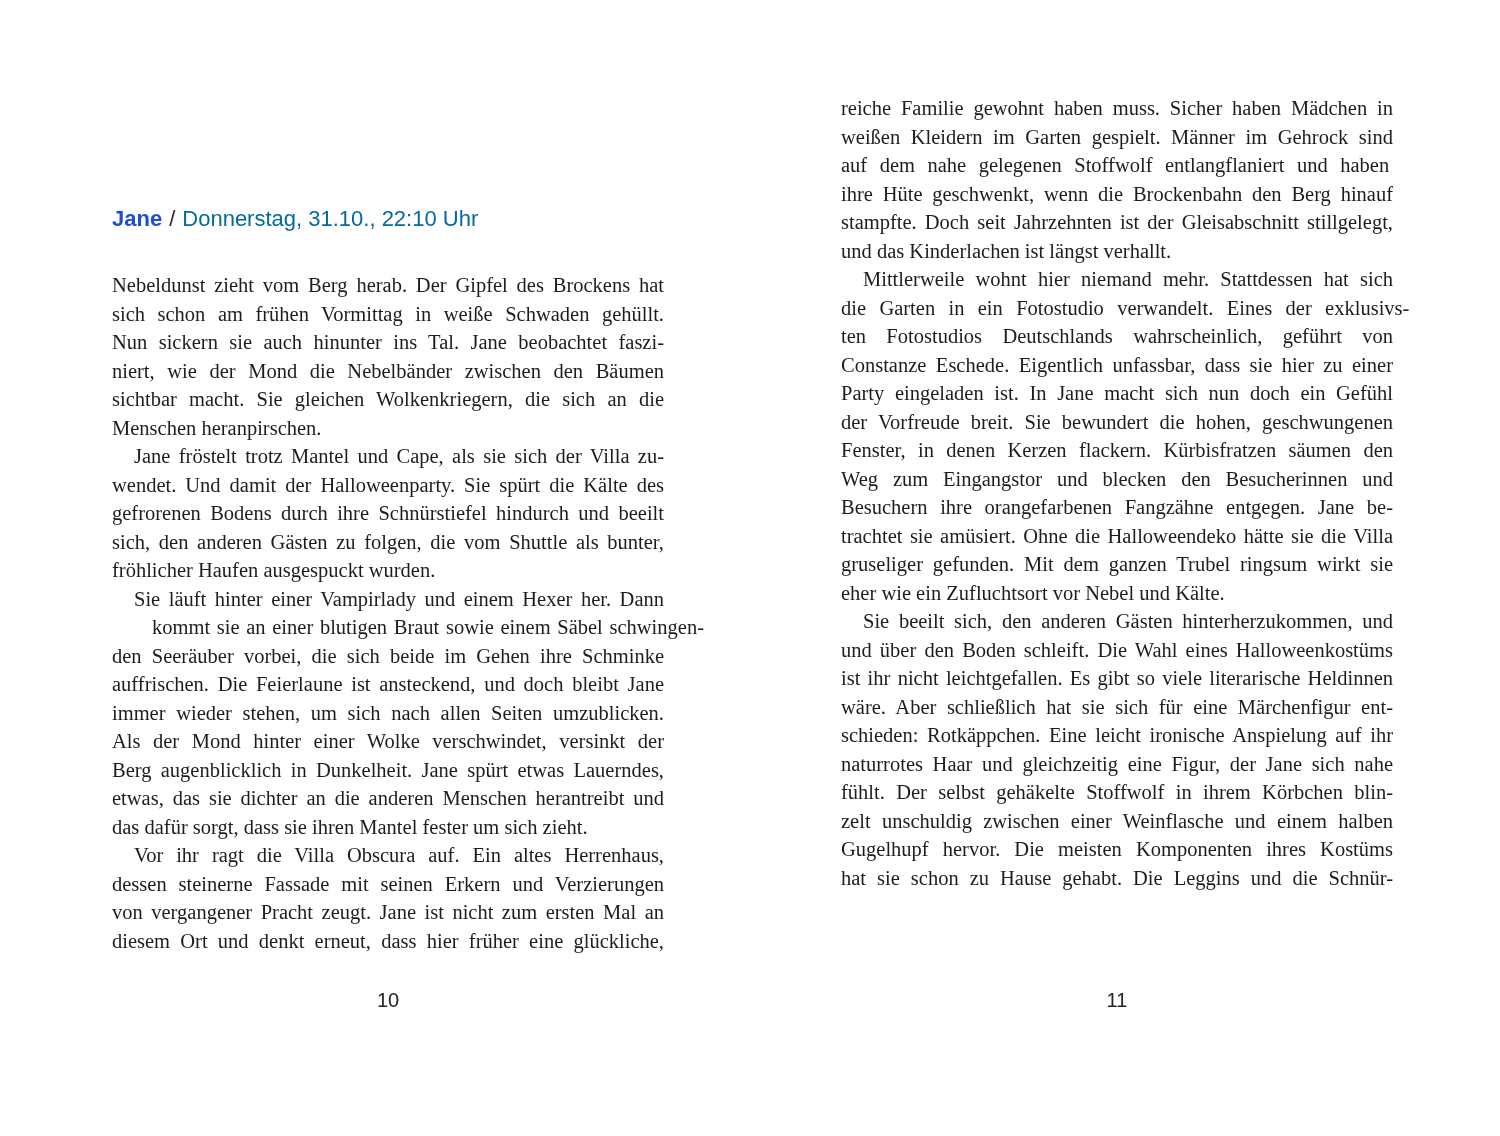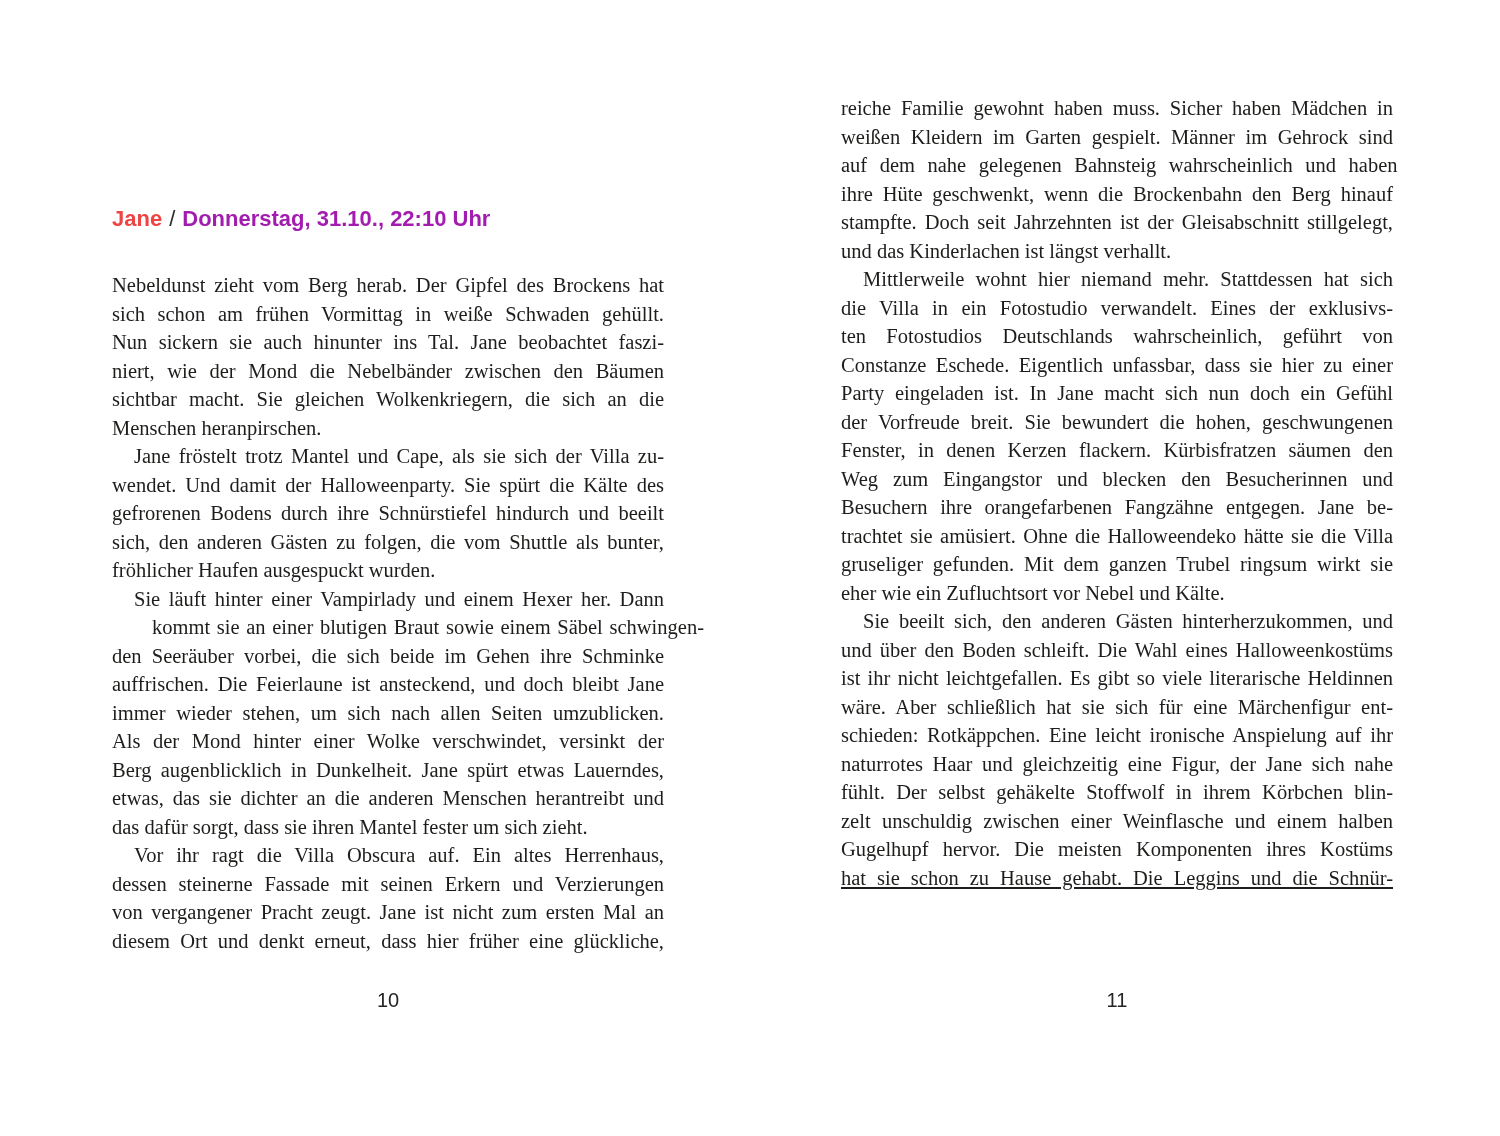--- a/index.html
+++ b/index.html
@@ -22,23 +22,23 @@
   .chapter-header {
     position: absolute;
     left: 0;
     top: 205px;
     font-family: "Liberation Sans", sans-serif;
     font-size: 22px;
     line-height: 28px;
     color: #1e1e1c;
     white-space: nowrap;
   }
-  .chapter-header .pov-name { font-weight: 700; color: #ef4444; }
+  .chapter-header .pov-name { font-weight: 700; color: #1d4ed8; }
   .chapter-header .sep { font-weight: 400; margin: 0 7px; color: #2a2a28; }
-  .chapter-header .dt  { font-weight: 700; color: #a21caf; }
+  .chapter-header .dt  { font-weight: 400; color: #0369a1; }
 
   .body-text {
     position: absolute;
     left: 0;
     width: 552px;
   }
   #left-body  { top: 271px; }
   #right-body { top: 94px;  }
 
   .line {
@@ -96,41 +96,41 @@
       <div class="line"><span class="line-text" style="word-spacing: 3.37812px;">von vergangener Pracht zeugt. Jane ist nicht zum ersten Mal an</span></div>
       <div class="line"><span class="line-text" style="word-spacing: 5.10243px;">diesem Ort und denkt erneut, dass hier früher eine glückliche,</span></div>
     </div>
   <div class="page-number">10</div>
 </div>
 
 <div class="page" id="right-page">
   <div class="body-text" id="right-body">
       <div class="line"><span class="line-text" style="word-spacing: 4.74219px;">reiche Familie gewohnt haben muss. Sicher haben Mädchen in</span></div>
       <div class="line"><span class="line-text" style="word-spacing: 5.45312px;">weißen Kleidern im Garten gespielt. Männer im Gehrock sind</span></div>
-      <div class="line"><span class="line-text" style="word-spacing: 7.37723px;">auf dem nahe gelegenen Bahnsteig wahrscheinlich und haben</span></div>
+      <div class="line"><span class="line-text" style="word-spacing: 7.37723px;">auf dem nahe gelegenen Stoffwolf entlangflaniert und haben</span></div>
       <div class="line"><span class="line-text" style="word-spacing: 4.64844px;">ihre Hüte geschwenkt, wenn die Brockenbahn den Berg hinauf</span></div>
       <div class="line"><span class="line-text" style="word-spacing: 2.97545px;">stampfte. Doch seit Jahrzehnten ist der Gleisabschnitt stillgelegt,</span></div>
       <div class="line para-end"><span class="line-text">und das Kinderlachen ist längst verhallt.</span></div>
       <div class="line indent"><span class="line-text" style="word-spacing: 6.09375px;">Mittlerweile wohnt hier niemand mehr. Stattdessen hat sich</span></div>
-      <div class="line"><span class="line-text" style="word-spacing: 8.20898px;">die Villa in ein Fotostudio verwandelt. Eines der exklusivs-</span></div>
+      <div class="line"><span class="line-text" style="word-spacing: 8.20898px;">die Garten in ein Fotostudio verwandelt. Eines der exklusivs-</span></div>
       <div class="line"><span class="line-text" style="word-spacing: 15.2031px;">ten Fotostudios Deutschlands wahrscheinlich, geführt von</span></div>
       <div class="line"><span class="line-text" style="word-spacing: 4.34961px;">Constanze Eschede. Eigentlich unfassbar, dass sie hier zu einer</span></div>
       <div class="line"><span class="line-text" style="word-spacing: 5.5px;">Party eingeladen ist. In Jane macht sich nun doch ein Gefühl</span></div>
       <div class="line"><span class="line-text" style="word-spacing: 6.01562px;">der Vorfreude breit. Sie bewundert die hohen, geschwungenen</span></div>
       <div class="line"><span class="line-text" style="word-spacing: 7.17188px;">Fenster, in denen Kerzen flackern. Kürbisfratzen säumen den</span></div>
       <div class="line"><span class="line-text" style="word-spacing: 9.72098px;">Weg zum Eingangstor und blecken den Besucherinnen und</span></div>
       <div class="line"><span class="line-text" style="word-spacing: 7.47656px;">Besuchern ihre orangefarbenen Fangzähne entgegen. Jane be-</span></div>
       <div class="line"><span class="line-text" style="word-spacing: 2.30903px;">trachtet sie amüsiert. Ohne die Halloweendeko hätte sie die Villa</span></div>
       <div class="line"><span class="line-text" style="word-spacing: 4.73438px;">gruseliger gefunden. Mit dem ganzen Trubel ringsum wirkt sie</span></div>
       <div class="line para-end"><span class="line-text">eher wie ein Zufluchtsort vor Nebel und Kälte.</span></div>
       <div class="line indent"><span class="line-text" style="word-spacing: 4.5558px;">Sie beeilt sich, den anderen Gästen hinterherzukommen, und</span></div>
       <div class="line"><span class="line-text" style="word-spacing: 2.99805px;">und über den Boden schleift. Die Wahl eines Halloweenkostüms</span></div>
       <div class="line"><span class="line-text" style="word-spacing: 2.12847px;">ist ihr nicht leichtgefallen. Es gibt so viele literarische Heldinnen</span></div>
       <div class="line"><span class="line-text" style="word-spacing: 5.42188px;">wäre. Aber schließlich hat sie sich für eine Märchenfigur ent-</span></div>
       <div class="line"><span class="line-text" style="word-spacing: 3.54688px;">schieden: Rotkäppchen. Eine leicht ironische Anspielung auf ihr</span></div>
       <div class="line"><span class="line-text" style="word-spacing: 4.5px;">naturrotes Haar und gleichzeitig eine Figur, der Jane sich nahe</span></div>
       <div class="line"><span class="line-text" style="word-spacing: 6.20898px;">fühlt. Der selbst gehäkelte Stoffwolf in ihrem Körbchen blin-</span></div>
       <div class="line"><span class="line-text" style="word-spacing: 6.20089px;">zelt unschuldig zwischen einer Weinflasche und einem halben</span></div>
       <div class="line"><span class="line-text" style="word-spacing: 8.96875px;">Gugelhupf hervor. Die meisten Komponenten ihres Kostüms</span></div>
-      <div class="line"><span class="line-text" style="word-spacing: 5.88281px; text-decoration: underline;">hat sie schon zu Hause gehabt. Die Leggins und die Schnür-</span></div>
+      <div class="line"><span class="line-text" style="word-spacing: 5.88281px;">hat sie schon zu Hause gehabt. Die Leggins und die Schnür-</span></div>
     </div>
   <div class="page-number">11</div>
 </div>
 
 </body></html>

